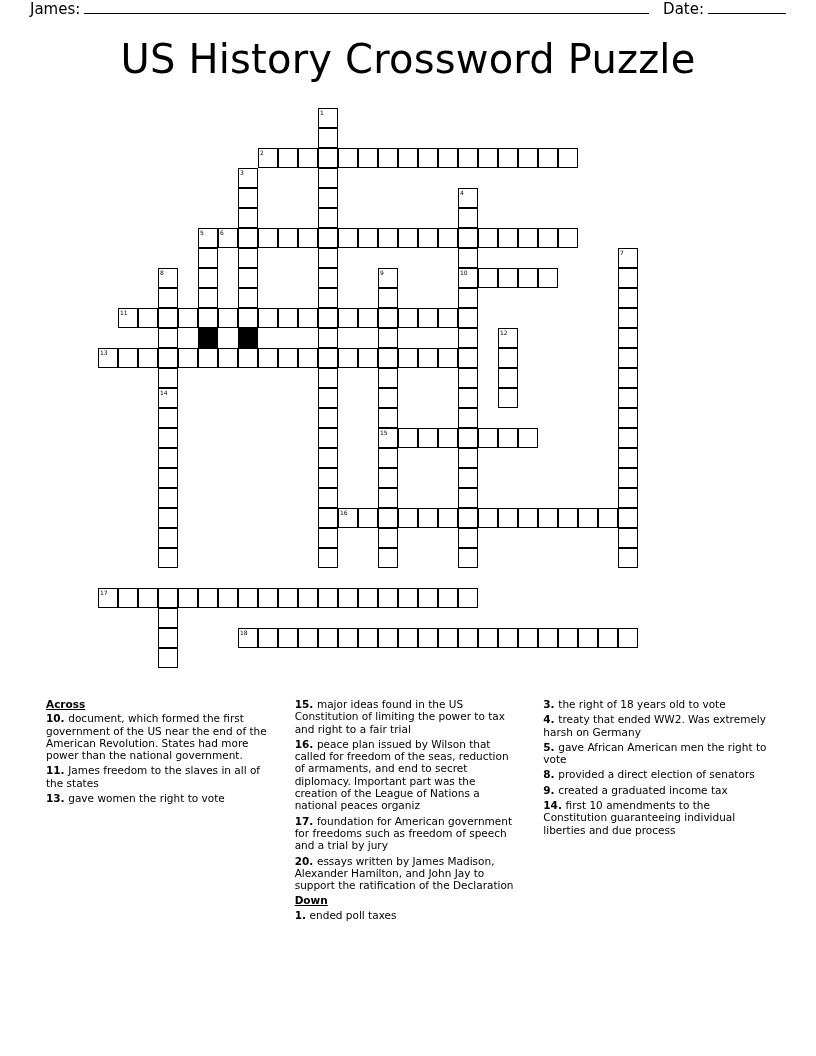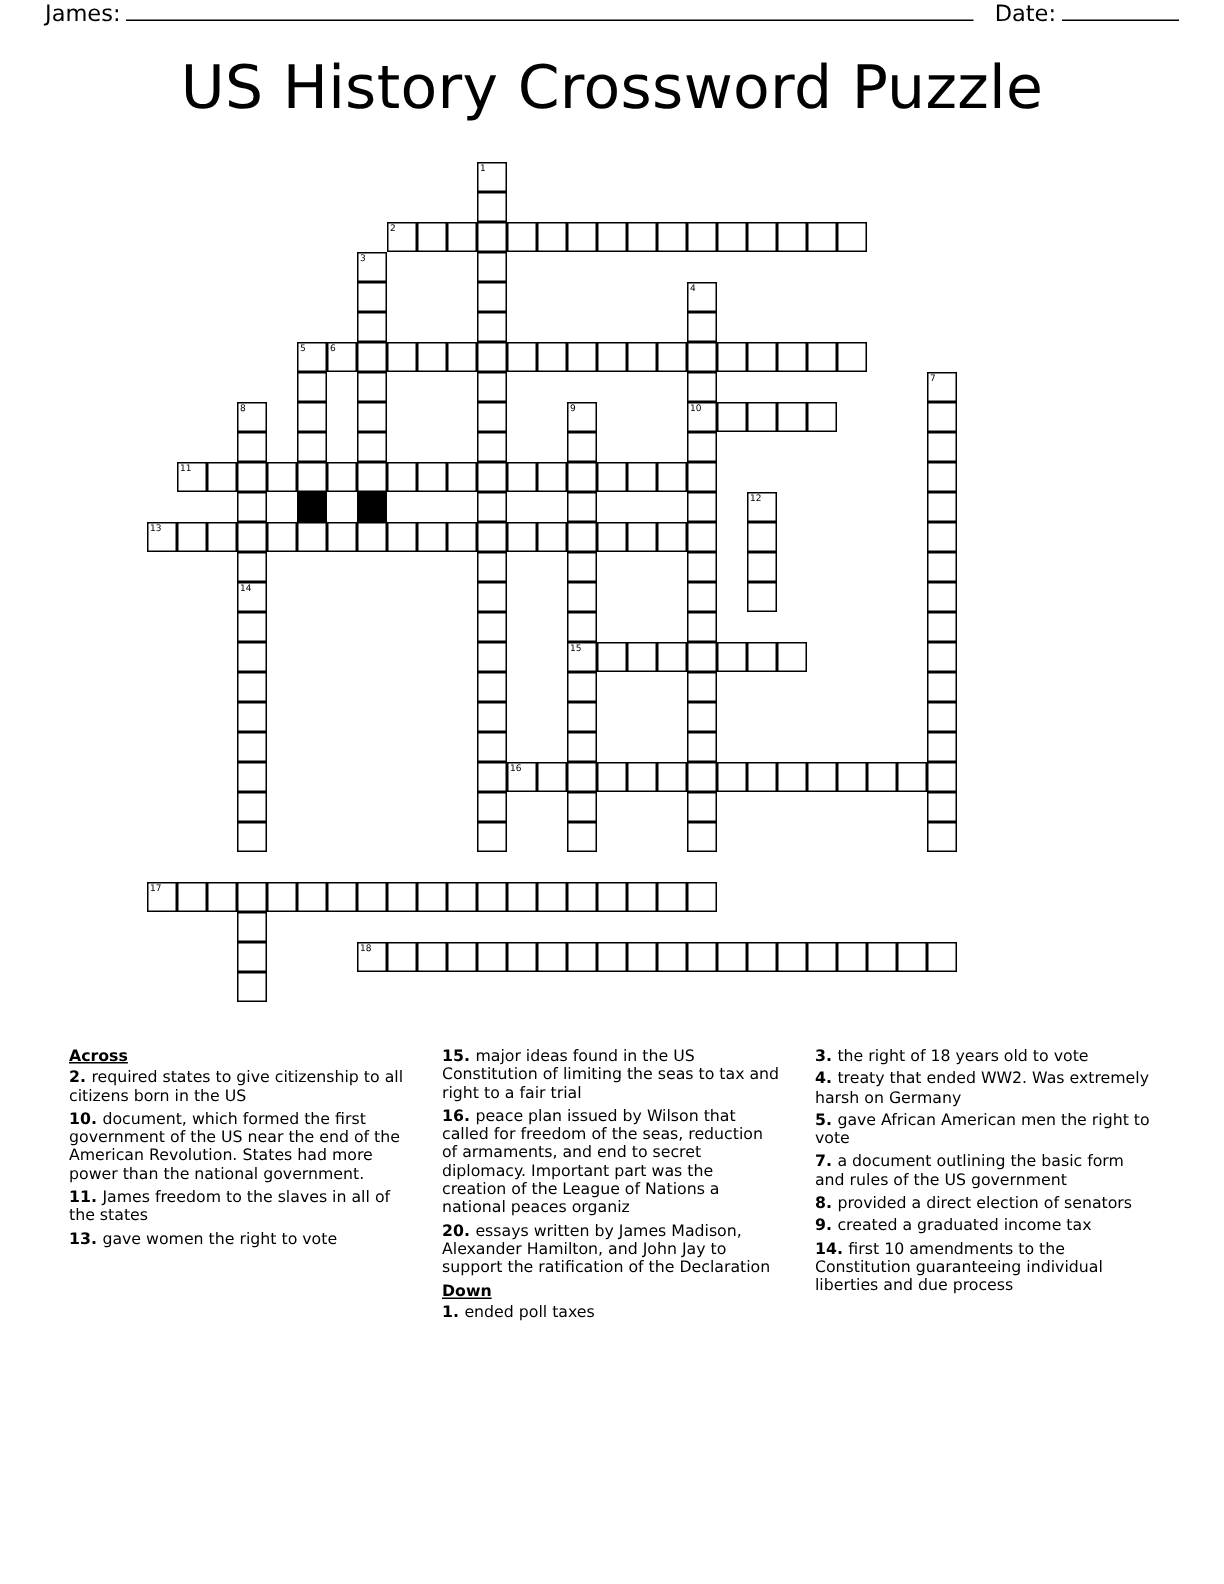--- a/index.html
+++ b/index.html
@@ -396,31 +396,30 @@
         <div class="cell" style="left: 460px; top: 520px;"></div>
         <div class="cell" style="left: 480px; top: 520px;"></div>
         <div class="cell" style="left: 500px; top: 520px;"></div>
         <div class="cell" style="left: 520px; top: 520px;"></div>
         <div class="cell" style="left: 60px; top: 540px;"></div>
       </div>
   </div>
 
   <div class="clues" id="clues-container">
       <div class="clue-head">Across</div>
-      <p class="clue"><b>2. </b><span>required states to give citizenship to all citizens born in the US</span></p>
       <p class="clue"><b>10. </b><span>document, which formed the first government of the US near the end of the American Revolution. States had more power than the national government.</span></p>
       <p class="clue"><b>11. </b><span>James freedom to the slaves in all of the states</span></p>
       <p class="clue"><b>13. </b><span>gave women the right to vote</span></p>
-      <p class="clue col-break"><b>15. </b><span>major ideas found in the US Constitution of limiting the seas to tax and right to a fair trial</span></p>
+      <p class="clue col-break"><b>15. </b><span>major ideas found in the US Constitution of limiting the power to tax and right to a fair trial</span></p>
       <p class="clue"><b>16. </b><span>peace plan issued by Wilson that called for freedom of the seas, reduction of armaments, and end to secret diplomacy. Important part was the creation of the League of Nations a national peaces organiz</span></p>
+      <p class="clue"><b>17. </b><span>foundation for American government for freedoms such as freedom of speech and a trial by jury</span></p>
       <p class="clue"><b>20. </b><span>essays written by James Madison, Alexander Hamilton, and John Jay to support the ratification of the Declaration</span></p>
       <div class="clue-head">Down</div>
       <p class="clue"><b>1. </b><span>ended poll taxes</span></p>
       <p class="clue col-break"><b>3. </b><span>the right of 18 years old to vote</span></p>
       <p class="clue"><b>4. </b><span>treaty that ended WW2. Was extremely harsh on Germany</span></p>
       <p class="clue"><b>5. </b><span>gave African American men the right to vote</span></p>
-      <p class="clue"><b>7. </b><span>a document outlining the basic form and rules of the US government</span></p>
       <p class="clue"><b>8. </b><span>provided a direct election of senators</span></p>
       <p class="clue"><b>9. </b><span>created a graduated income tax</span></p>
       <p class="clue"><b>14. </b><span>first 10 amendments to the Constitution guaranteeing individual liberties and due process</span></p>
     </div>
 
 </div>
 
 </body></html>

